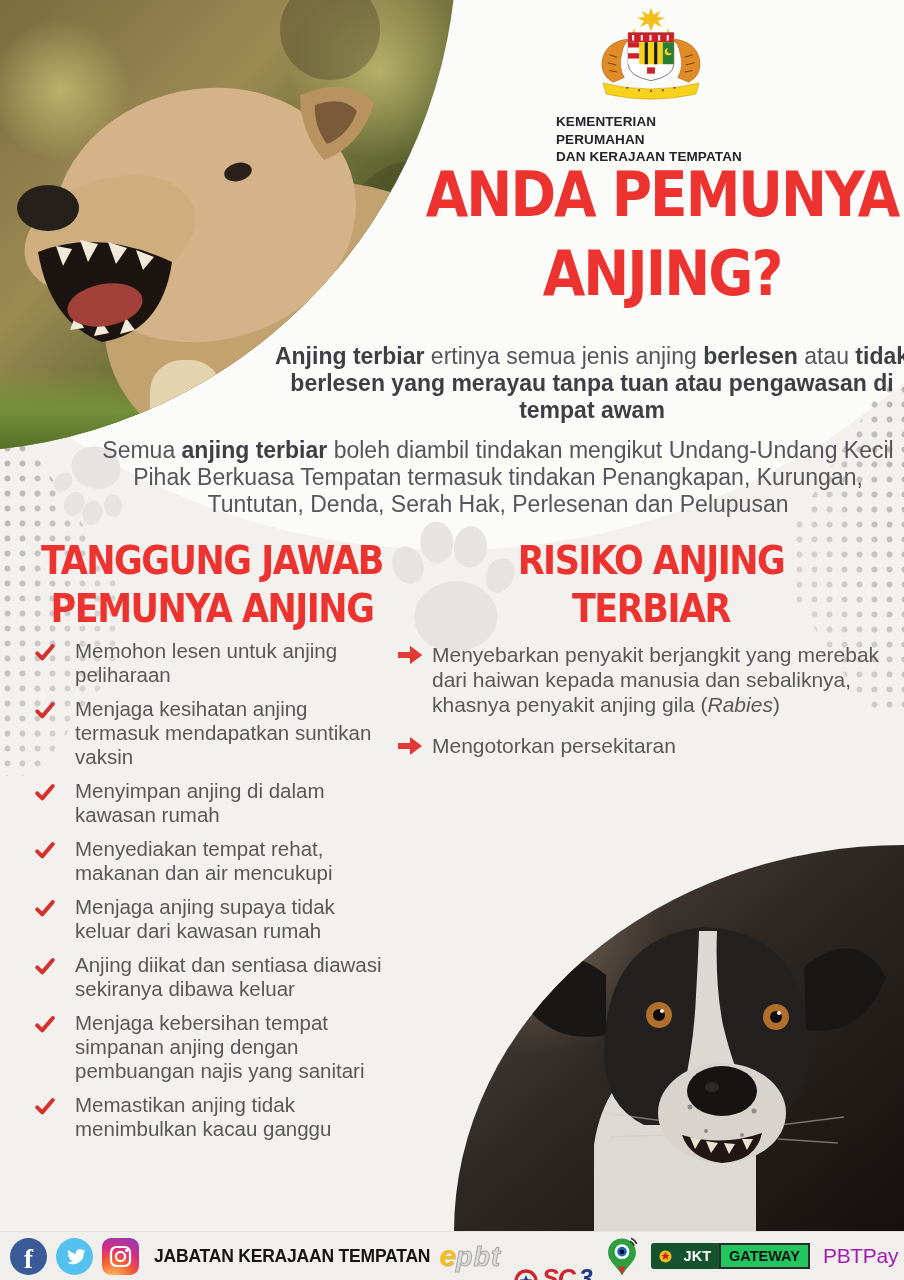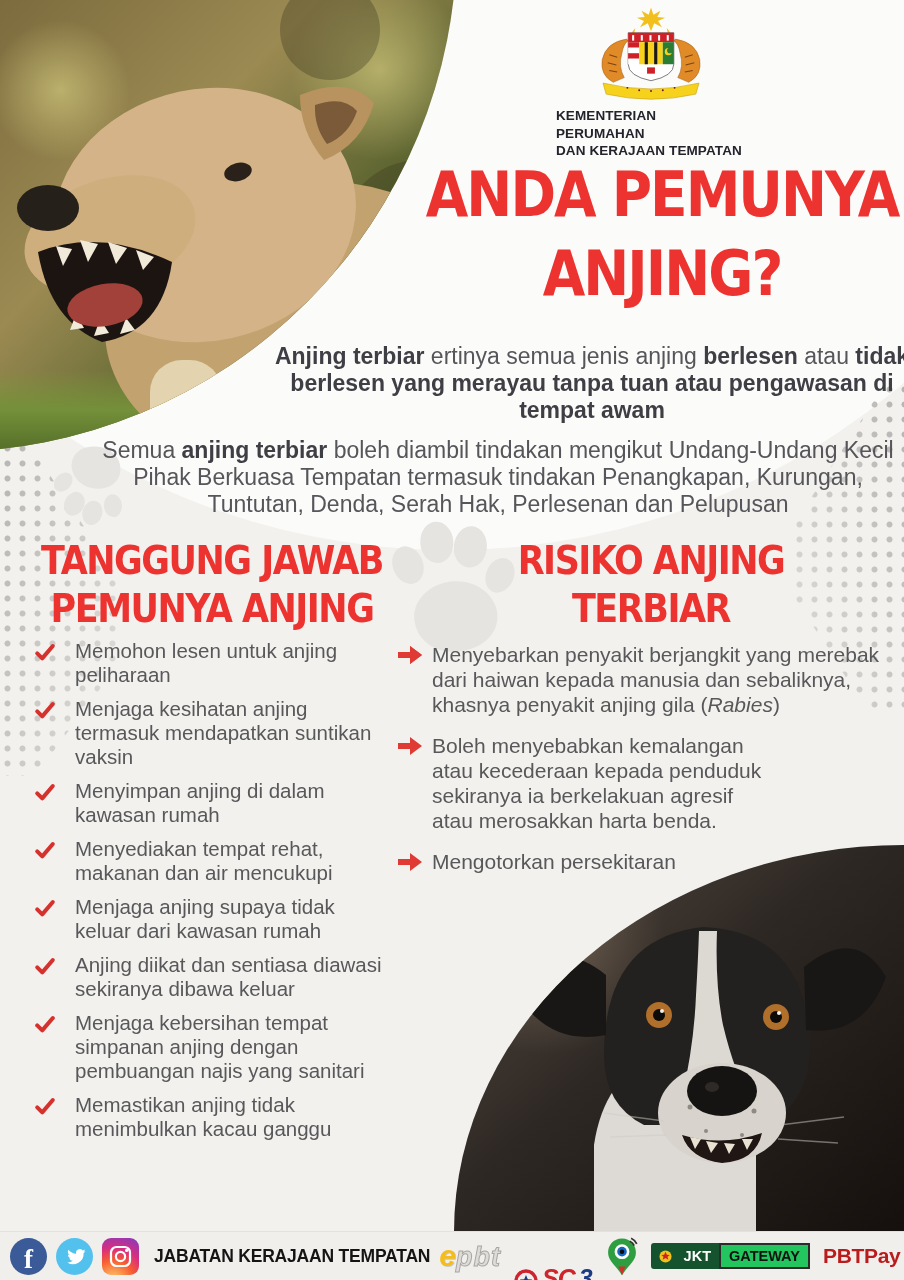--- a/index.html
+++ b/index.html
@@ -28,21 +28,21 @@
   .paw-lg{left:378px;top:518px;width:146px;height:138px;transform:rotate(-4deg);}
 
   
   .photo-top{left:0;top:0;width:455px;height:470px;z-index:2;clip-path:circle(512px at -55px -60px);}
   .photo-bottom{right:0;top:845px;width:450px;height:387px;z-index:2;clip-path:ellipse(100% 100% at 100% 100%);}
   .photo-top svg,.photo-bottom svg{display:block;width:100%;height:100%;}
 
   
   .gov{left:556px;top:6px;width:190px;z-index:3;}
   .gov svg{display:block;margin:0 auto;}
-  .gov-name{margin-top:5px;font-size:13.5px;line-height:1.3;font-weight:800;color:#23232c;letter-spacing:.1px;}
+  .gov-name{margin-top:11px;font-size:13.5px;line-height:1.3;font-weight:800;color:#23232c;letter-spacing:.1px;}
 
   
   .display{font-family:"DejaVu Sans","Liberation Sans",sans-serif;font-weight:800;color:#ec3330;}
   .title{left:420px;top:156px;width:484px;text-align:center;font-size:55px;line-height:1.27;
          letter-spacing:-2px;transform:scaleY(1.13);transform-origin:top center;z-index:3;}
 
   
   .intro{z-index:3;text-align:center;font-size:23px;line-height:1.18;color:#55555a;}
   .intro1{left:262px;top:320px;width:660px;}
   .intro2{left:92px;top:414px;width:812px;}
@@ -77,21 +77,21 @@
   .epbt{display:flex;align-items:baseline;}
   .epbt .e{font-style:italic;font-weight:800;font-size:30px;color:#f5bd19;text-shadow:1px 1px 0 #c9c7c4;}
   .epbt .pbt{font-style:italic;font-weight:800;font-size:27px;color:#dedcd9;-webkit-text-stroke:1px #a9a7a4;letter-spacing:1px;}
   .osc{display:flex;align-items:flex-end;gap:4px;margin-top:44px;}
   .osc .sc{font-style:italic;font-weight:800;font-size:25px;color:#d0242c;letter-spacing:-1px;}
   .osc .three{font-style:italic;font-weight:800;font-size:25px;color:#1c3a86;}
   .jkt-group{display:flex;align-items:center;}
   .jkt-box{display:flex;align-items:center;gap:12px;background:#14532d;color:#fff;font-weight:800;font-size:14.5px;
            padding:5px 8px;border-radius:3px 0 0 3px;}
   .gw-box{background:#22c55e;border:2px solid #2b2b2b;color:#111;font-weight:800;font-size:14.5px;padding:3px 8px;}
-  .pbtpay{font-weight:700;font-size:21px;color:#b91c1c;letter-spacing:-.3px;}
+  .pbtpay{font-weight:400;font-size:21px;color:#a21caf;letter-spacing:-.3px;}
 </style>
 </head>
 <body>
 
 <div class="stage">
 
   <div class="abs white-circle"></div>
 
   <div class="abs dots dots-left"></div>
   <div class="abs dots dots-right"></div>
@@ -348,27 +348,20 @@
     </li>
 
     <li class="risk-item">
       <svg class="ic" width="24" height="18" viewBox="0 0 24 18">
         <rect x="0" y="6" width="13" height="6" fill="#e03a35"></rect>
         <path d="M12 0 L24 9 L12 18 Z" fill="#e03a35"></path>
       </svg>
       <span class="txt"><span>Menyebarkan penyakit berjangkit yang merebak dari haiwan kepada manusia dan sebaliknya, khasnya penyakit anjing gila (</span><span class="i">Rabies</span><span>)</span></span>
     </li>
 
-    <li class="risk-item">
-      <svg class="ic" width="24" height="18" viewBox="0 0 24 18">
-        <rect x="0" y="6" width="13" height="6" fill="#e03a35"></rect>
-        <path d="M12 0 L24 9 L12 18 Z" fill="#e03a35"></path>
-      </svg>
-      <span class="txt"><span>Boleh menyebabkan kemalangan atau kecederaan kepada penduduk sekiranya ia berkelakuan agresif atau merosakkan harta benda.</span></span>
-    </li>
 
     <li class="risk-item">
       <svg class="ic" width="24" height="18" viewBox="0 0 24 18">
         <rect x="0" y="6" width="13" height="6" fill="#e03a35"></rect>
         <path d="M12 0 L24 9 L12 18 Z" fill="#e03a35"></path>
       </svg>
       <span class="txt"><span>Mengotorkan persekitaran</span></span>
     </li>
   </ul>
   </section>

